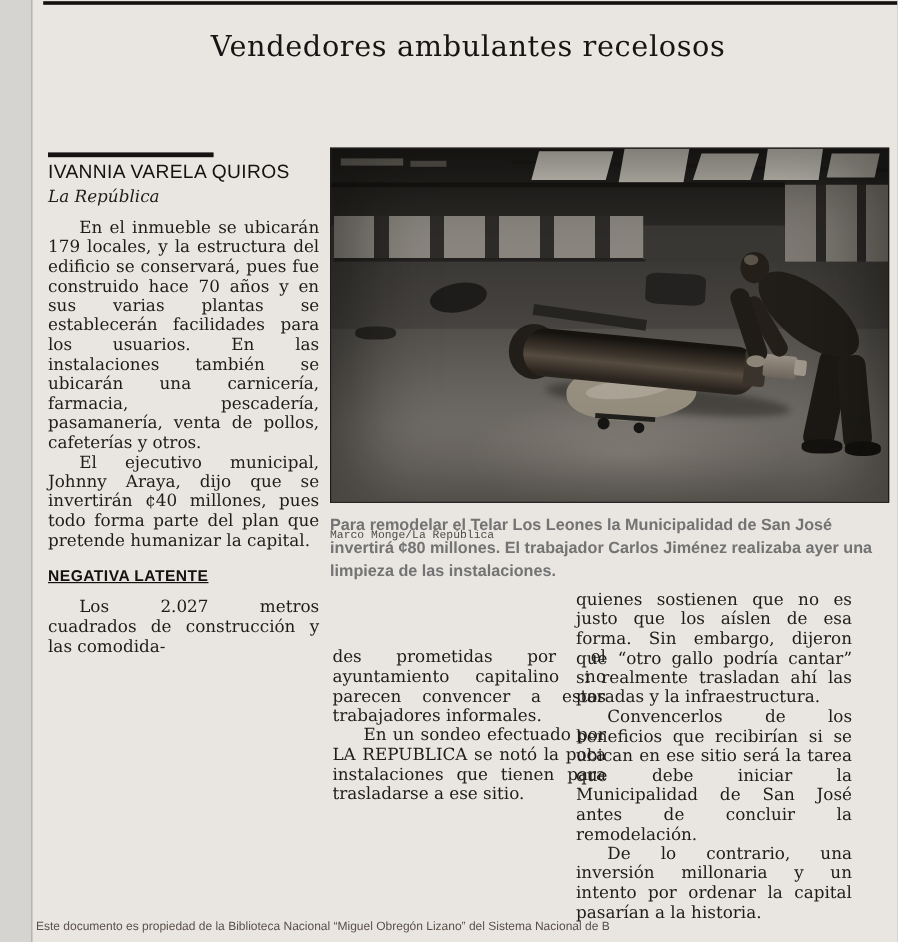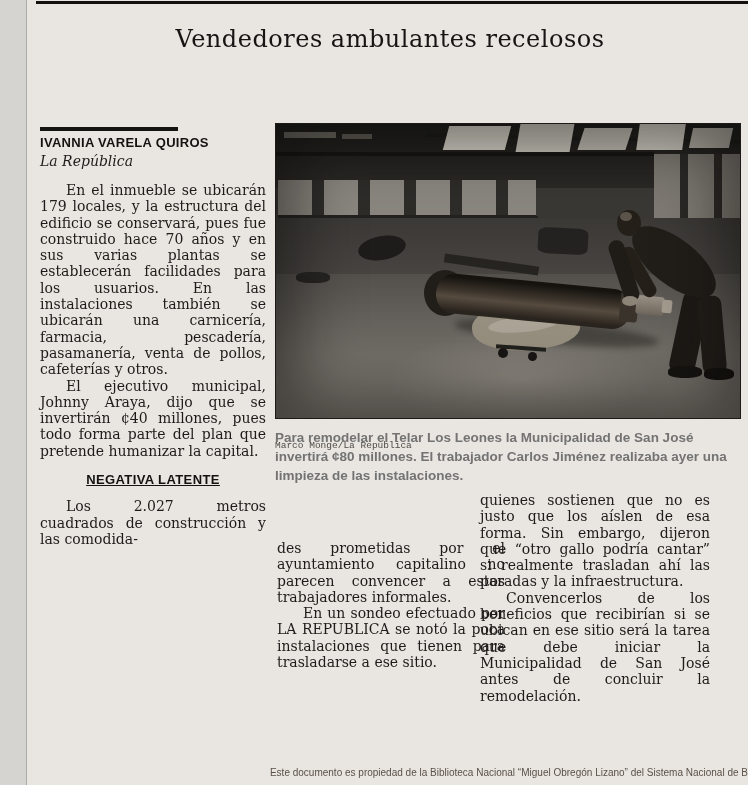--- a/index.html
+++ b/index.html
@@ -16,31 +16,31 @@
     font-family:"DejaVu Serif", serif;font-size:24px;letter-spacing:.5px;color:#161514;margin-top:16px;
   }
   .headline-wrap{position:absolute;left:33px;top:49px;width:715px;height:58px;overflow:visible;}
   .headline{
     display:inline-block;white-space:nowrap;transform:scaleX(.82);transform-origin:left center;
     font-family:"Liberation Sans", sans-serif;font-weight:700;font-size:56px;line-height:56px;
     letter-spacing:-1.5px;color:#0e0d0c;
   }
   .byline-block{position:absolute;left:40px;top:127px;width:226px;}
   .byline-bar{width:138px;height:4px;background:#141312;margin-bottom:4px;}
-  .byline-author{font-family:"Liberation Sans", sans-serif;font-weight:700;font-size:13px;letter-spacing:.3px;color:#141312;}
+  .byline-author{font-family:"Liberation Sans", sans-serif;font-weight:400;font-size:16px;letter-spacing:.3px;color:#141312;}
   .byline-pub{font-family:"DejaVu Serif", serif;font-style:italic;font-size:14px;margin-top:3px;color:#1e1d1b;}
 
   .col{position:absolute;font-size:14px;line-height:16.3px;text-align:justify;color:#1d1c1a;}
   .col p{margin:0;text-indent:26px;}
   .col p.cont{text-indent:0;}
   .col-left{left:40px;top:182px;width:226px;}
   .col-mid{left:277px;top:492px;width:228px;margin-top:48px;}
   .col-right{left:480px;top:492px;width:230px;}
   .subhead{
-    display:block;text-align:center;margin:13px 0 10px 0;
+    display:block;text-align:left;margin:13px 0 10px 0;
     font-family:"Liberation Sans", sans-serif;font-weight:700;font-size:13px;letter-spacing:.4px;
     text-decoration:underline;color:#131211;
   }
 
   
   .photo{position:absolute;left:275px;top:123px;width:466px;height:296px;background:#3a3835;overflow:hidden;border:1px solid #1b1a18;box-sizing:border-box;}
   .photo *{position:absolute;}
   .ph-ceiling{left:0;top:0;width:466px;height:64px;background:linear-gradient(180deg,#1c1b19,#2b2926);}
   .ph-truss1{left:0;top:28px;width:466px;height:4px;background:#151412;}
   .ph-truss2{left:150px;top:13px;width:320px;height:3px;background:#1a1917;transform:rotate(1.2deg);}
@@ -90,21 +90,21 @@
   .ph-leg2{left:424px;top:172px;width:24px;height:78px;background:#211e19;transform:rotate(-5deg);border-radius:8px;}
   .ph-foot1{left:392px;top:242px;width:34px;height:12px;background:#161411;border-radius:40%;}
   .ph-foot2{left:428px;top:244px;width:30px;height:12px;background:#14120f;border-radius:40%;}
   .ph-vignette{left:0;top:0;width:466px;height:296px;box-shadow:inset 0 0 60px 22px rgba(10,10,8,.5);}
 
   .credit{position:absolute;left:275px;top:440px;width:466px;text-align:left;
     font-family:Liberation Mono, monospace;font-size:9.5px;color:#4e4a46;}
   .caption{position:absolute;left:275px;top:428px;width:467px;
     font-family:"Liberation Sans", sans-serif;font-weight:700;font-size:13.5px;line-height:19px;color:#737373;}
 
-  .footer{position:absolute;left:30px;right:0;top:767px;height:16px;text-align:right;white-space:nowrap;overflow:hidden;
+  .footer{position:absolute;left:30px;right:0;top:767px;height:16px;white-space:nowrap;overflow:hidden;
     font-family:"Liberation Sans", sans-serif;font-size:10px;color:#5a5048;}
 </style>
 </head>
 <body>
 
 <div class="page">
   <div class="scan-strip"></div>
   <div class="top-rule"></div>
 
   <div class="kicker">Vendedores ambulantes recelosos</div>
@@ -172,16 +172,17 @@
   </div>
 
   <div class="col col-mid">
     <p class="cont">des prometidas por el ayuntamiento capitalino no parecen convencer a estos trabajadores informales.</p>
     <p>En un sondeo efectuado por LA REPUBLICA se notó la poca instalaciones que tienen para trasladarse a ese sitio.</p>
   </div>
 
   <div class="col col-right">
     <p class="cont">quienes sostienen que no es justo que los aíslen de esa forma. Sin embargo, dijeron que “otro gallo podría cantar” si realmente trasladan ahí las paradas y la infraestructura.</p>
     <p>Convencerlos de los beneficios que recibirían si se ubican en ese sitio será la tarea que debe iniciar la Municipalidad de San José antes de concluir la remodelación.</p>
+    <p>De lo contrario, una inversión millonaria y un intento por ordenar la capital pasarían a la historia.</p>
   </div>
 
   <div class="footer">Este documento es propiedad de la Biblioteca Nacional “Miguel Obregón Lizano” del Sistema Nacional de B</div>
 </div>
 
 </body></html>

